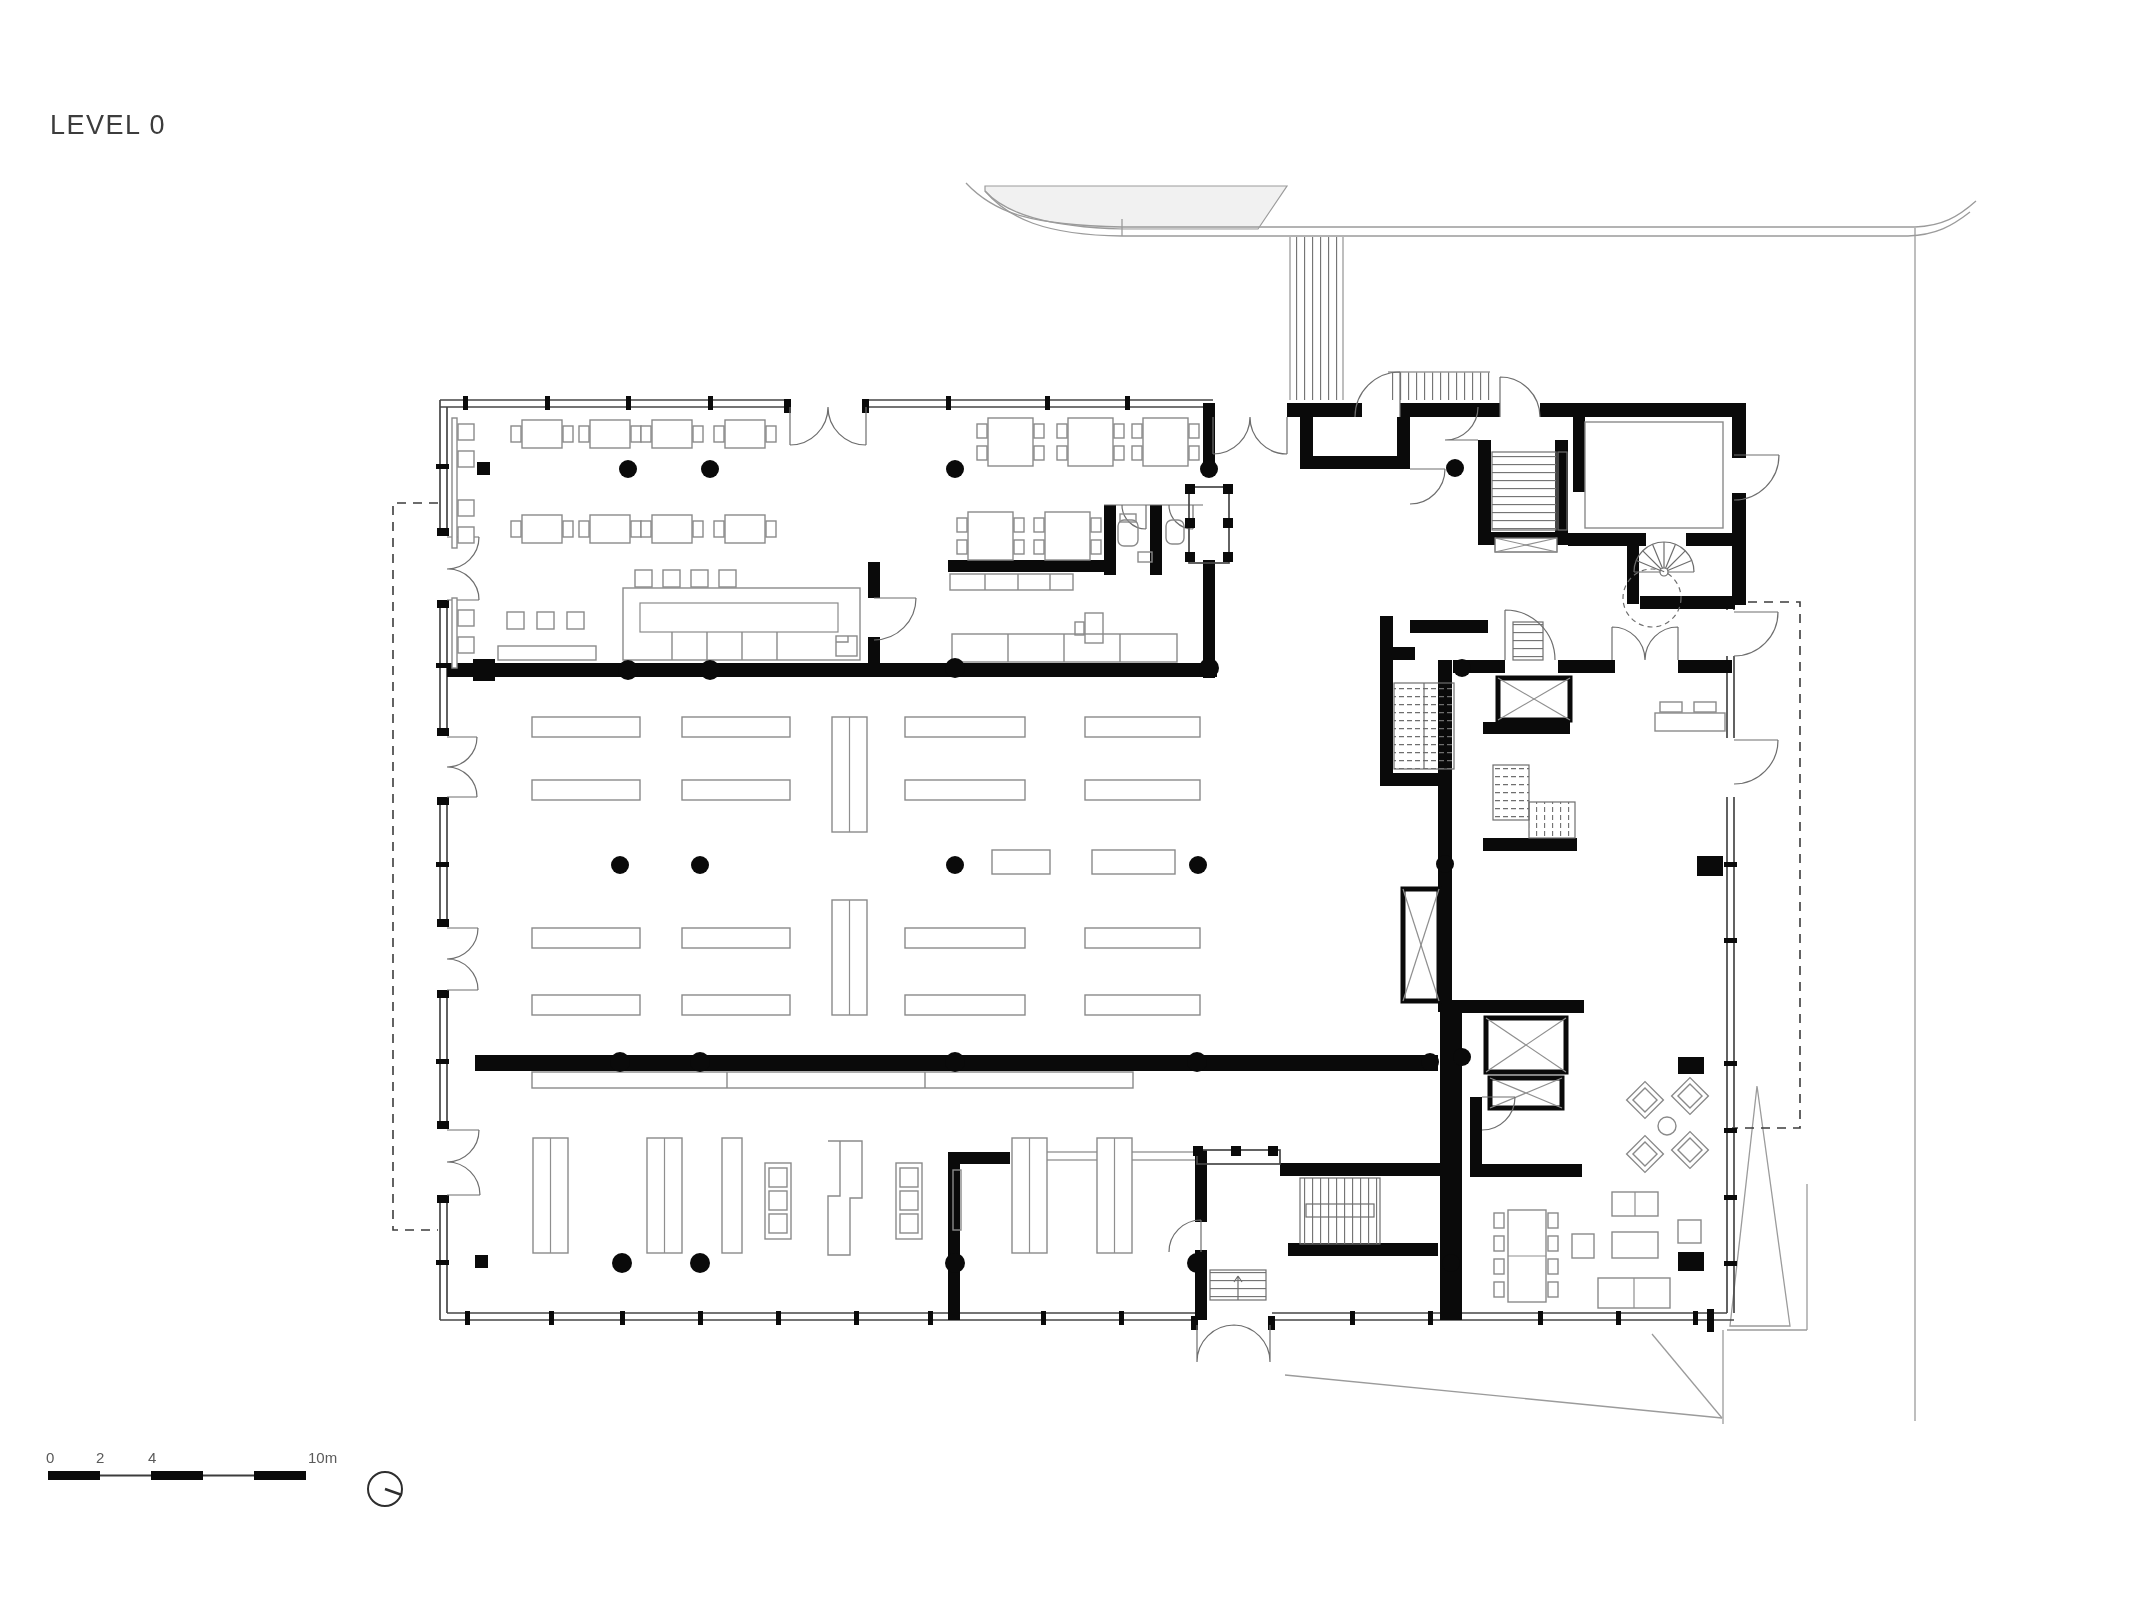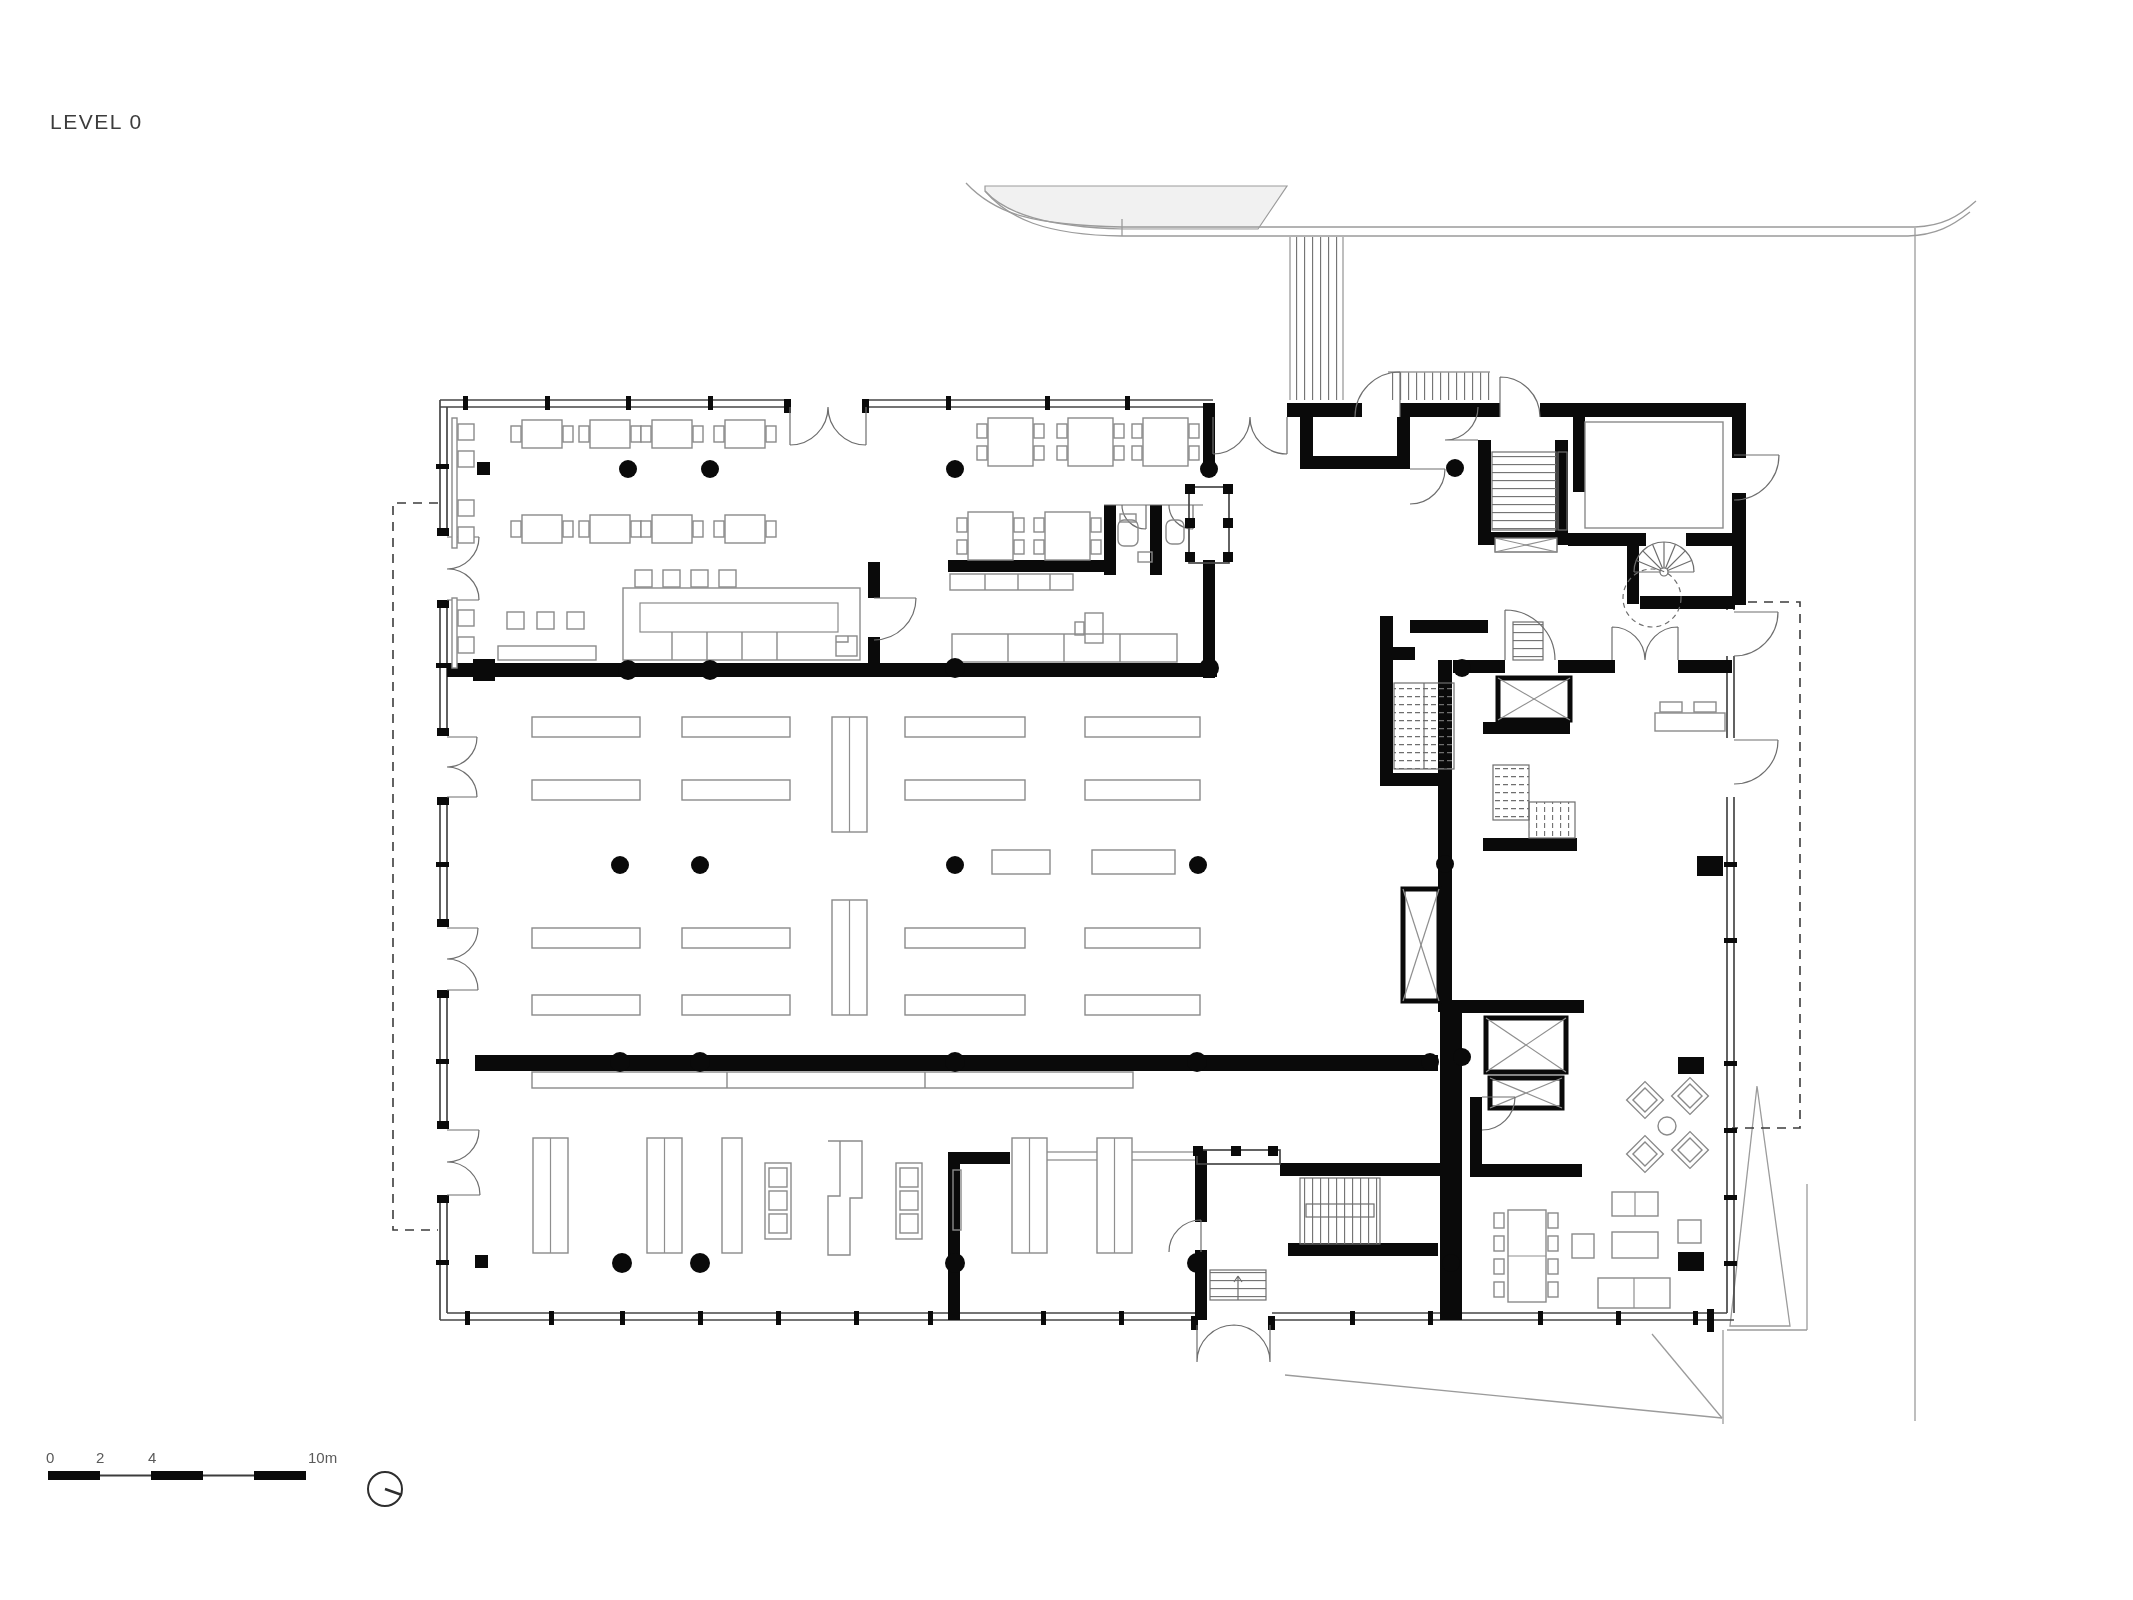--- a/index.html
+++ b/index.html
@@ -1,18 +1,18 @@
 <!DOCTYPE html>
 <html><head>
 <meta charset="utf-8">
 <style>
   html,body{margin:0;padding:0;background:#fff;}
   .canvas{position:relative;width:2133px;height:1600px;background:#fff;overflow:hidden;
           font-family:"Liberation Sans",sans-serif;}
-  .plan-title{position:absolute;left:50px;top:110px;font-size:21px;letter-spacing:1.5px;
+  .plan-title{position:absolute;left:50px;top:110px;font-size:27px;letter-spacing:1.5px;
               color:#3c3c3c;font-family:"Liberation Sans",sans-serif;}
   svg{position:absolute;left:0;top:0;}
   
   .w  {fill:#0a0a0a;stroke:none;}                                   
   .tl {fill:none;stroke:#474747;stroke-width:1.7;}                  
   .tn {fill:none;stroke:#6e6e6e;stroke-width:1.2;}                  
   .tf {fill:#ffffff;stroke:#8a8a8a;stroke-width:1.4;}               
   .tfn{fill:none;stroke:#8a8a8a;stroke-width:1.4;}                  
   .site{fill:none;stroke:#9b9b9b;stroke-width:1.3;}                 
   .dash{fill:none;stroke:#3c3c3c;stroke-width:1.6;stroke-dasharray:9 7;}

